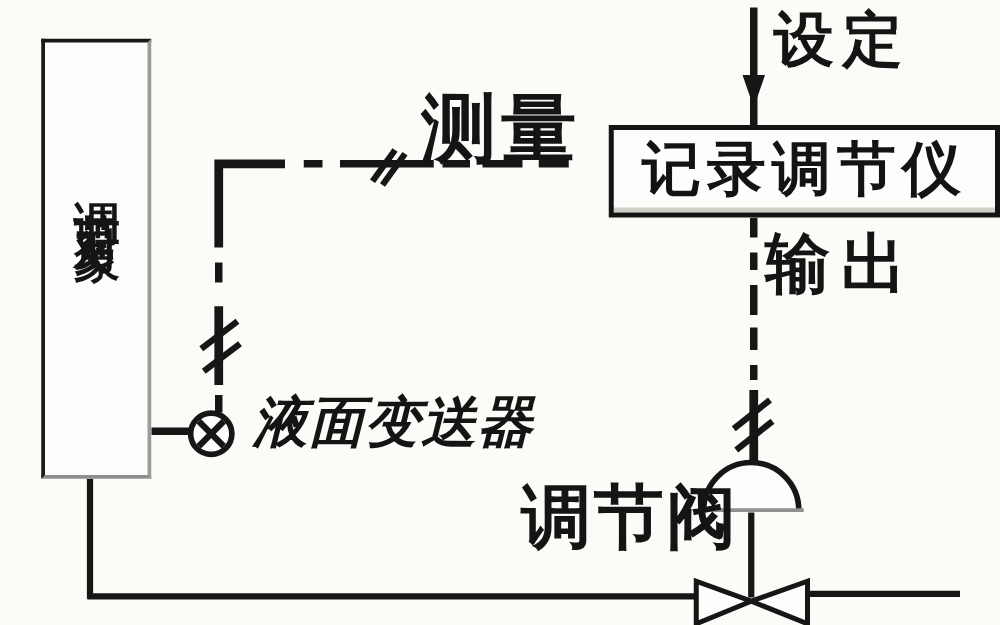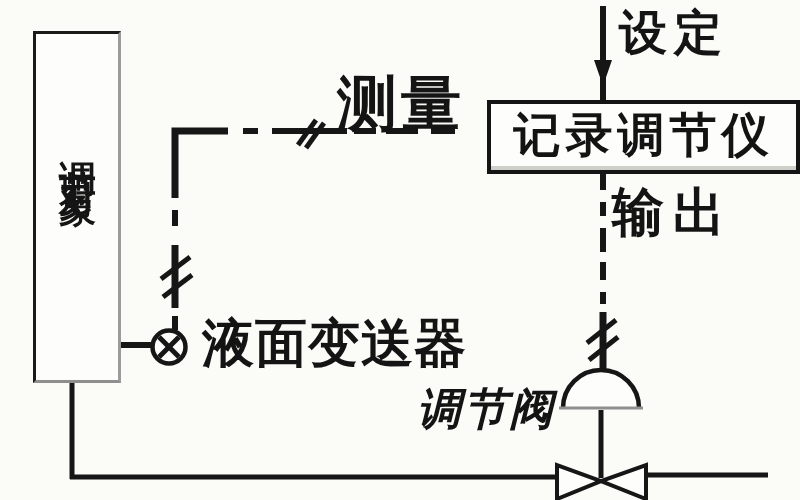--- a/index.html
+++ b/index.html
@@ -37,22 +37,22 @@
     font-size:47px;font-weight:bold;color:#131313;letter-spacing:5px;
     white-space:nowrap;margin-top:-4px;
   }
   .lbl{
     position:absolute;font-weight:bold;color:#141414;white-space:nowrap;
     line-height:1;
   }
   .lbl-measure {left:337px;top:73px; font-size:60px;letter-spacing:4px;}
   .lbl-setpoint{left:619px;top:8px;  font-size:48px;letter-spacing:7px;}
   .lbl-output  {left:612px;top:186px;font-size:52px;letter-spacing:9px;}
-  .lbl-transmitter{left:202px;top:317px;font-size:52px;letter-spacing:1px;}
-  .lbl-valve   {left:417px;top:387px;font-size:44px;letter-spacing:2px;font-style:italic;}
+  .lbl-transmitter{left:202px;top:317px;font-size:44px;letter-spacing:1px;font-style:italic;}
+  .lbl-valve   {left:417px;top:387px;font-size:56px;letter-spacing:2px;}
 </style>
 </head>
 <body>
 
 <div class="stage">
 
   <svg class="lines" viewBox="0 0 800 500">
     <g stroke="#161616" fill="none" stroke-linecap="butt">
 
       <g>

